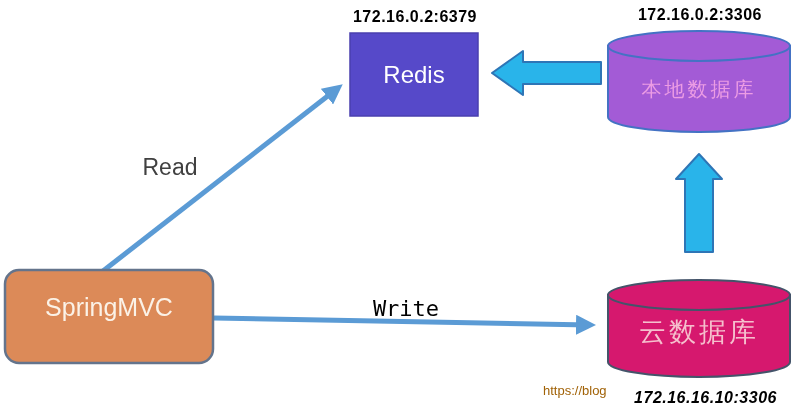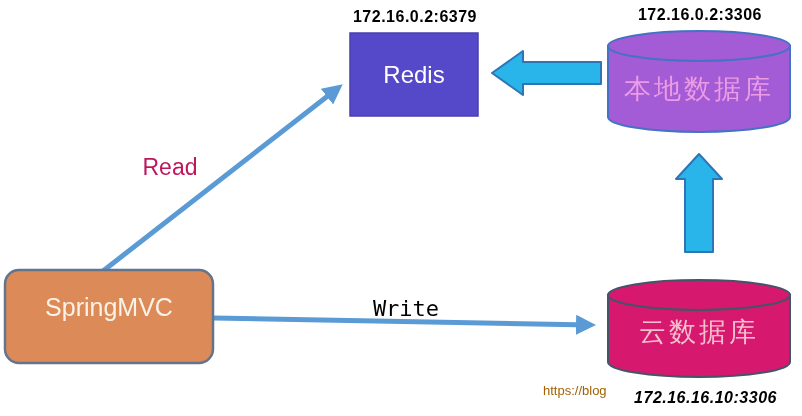--- a/index.html
+++ b/index.html
@@ -18,32 +18,32 @@
   }
   .ip{
     font-size:16px;font-weight:600;color:#000;
     letter-spacing:0.5px;
   }
   .node-label{color:#ffffff;}
   .redis-label{left:350px;top:33px;width:128px;height:83px;font-size:24px;}
   .springmvc-label{left:5px;top:270px;width:208px;height:75px;font-size:25px;color:#FBF2E7;}
   .local-db-label{
     left:608px;top:58px;width:182px;height:62px;
-    font-size:27px;color:#EC9CE4;letter-spacing:3px;
+    font-size:20px;color:#EC9CE4;letter-spacing:3px;
     font-family:"DejaVu Serif", serif;
   }
   .cloud-db-label{
     left:608px;top:303px;width:182px;height:58px;
     font-size:27px;color:#F5BFCD;letter-spacing:3px;
     font-family:"DejaVu Serif", serif;
   }
   .ip-redis{left:320px;top:2px;width:190px;height:30px;}
   .ip-local{left:605px;top:0px;width:190px;height:30px;}
   .ip-cloud{left:608px;top:383px;width:195px;height:30px;z-index:2;font-style:italic;}
-  .read-label{left:128px;top:147px;width:84px;height:40px;font-size:23px;color:#be185d;}
+  .read-label{left:128px;top:147px;width:84px;height:40px;font-size:23px;color:#404040;}
   .write-label{
     left:358px;top:282px;width:96px;height:34px;
     font-size:22px;color:#000;
     font-family:"DejaVu Sans Mono", monospace;
     margin-top:9px;
   }
   .watermark{
     left:543px;top:381px;width:260px;height:18px;
     justify-content:flex-start;
     font-size:13px;color:#a16207;z-index:1;

